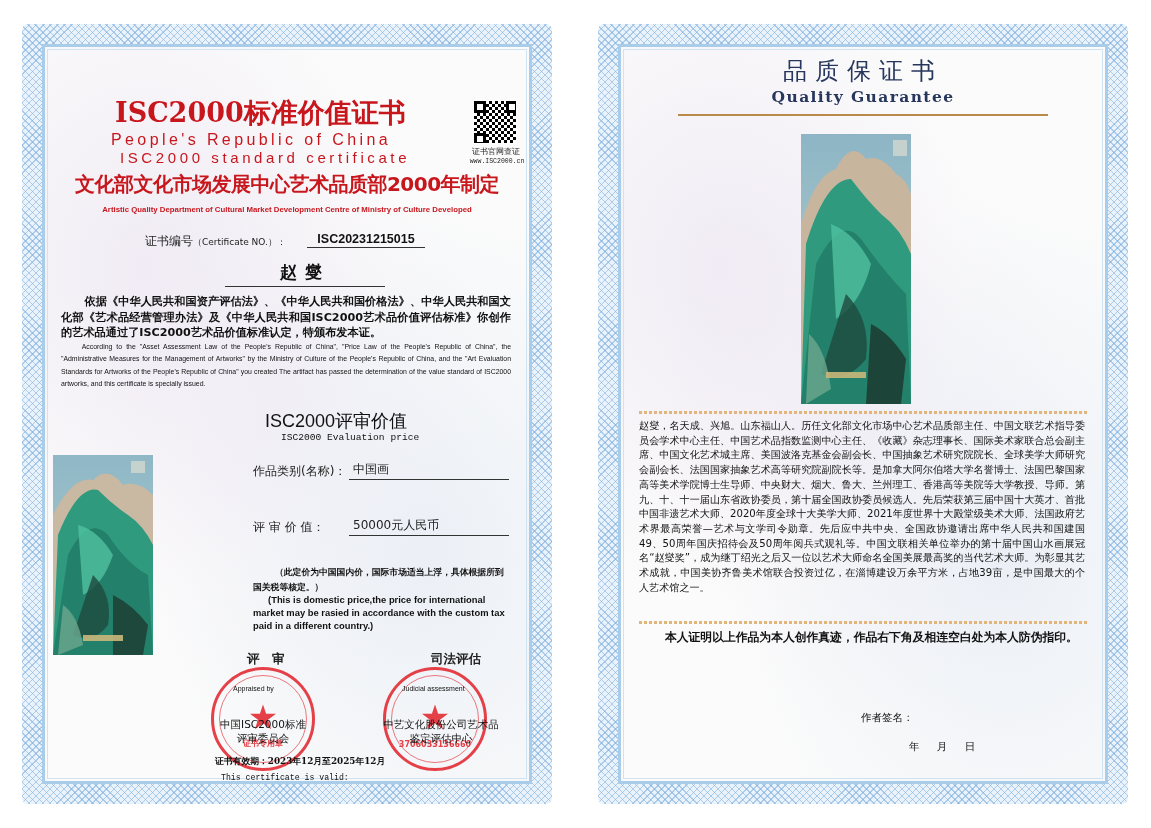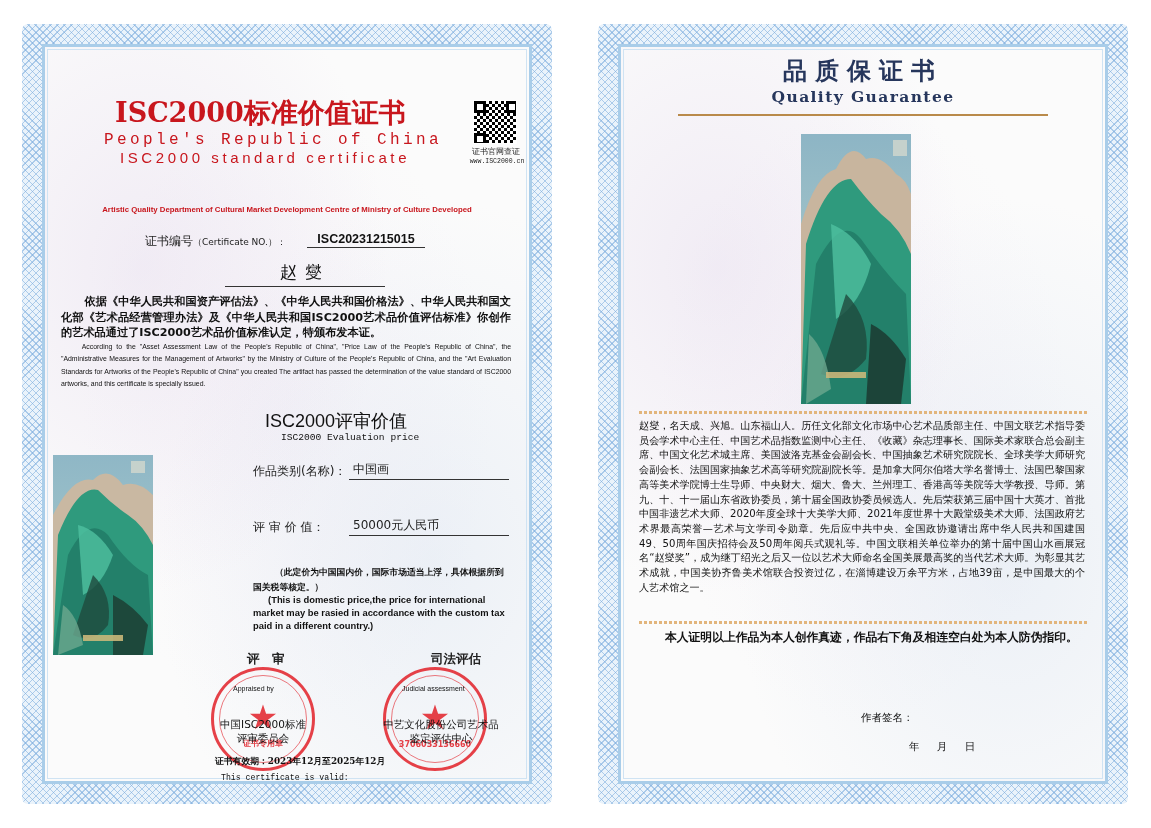--- a/index.html
+++ b/index.html
@@ -41,22 +41,22 @@
     font-weight: bold; font-size: 27px; letter-spacing: 14px;
     color: #c8161d;
   }
   .l-title-2 {
     position: absolute; left: 70px; top: 48px;
     font-family: "DejaVu Serif", serif;
     font-weight: bold; font-size: 27px; color: #c8161d;
     letter-spacing: 0px;
   }
   .l-en-1 {
-    position: absolute; left: 59px; top: 84px;
-    font-family: Liberation Mono, monospace;
+    position: absolute; left: 66px; top: 84px;
+    font-family: Liberation Sans, sans-serif;
     font-size: 16px; letter-spacing: 3.4px; color: #c8161d;
   }
   .l-en-2 {
     position: absolute; left: 75px; top: 102px;
     font-family: "Liberation Sans", sans-serif;
     font-size: 15px; letter-spacing: 3.6px; color: #c8161d;
   }
   .qr {
     position: absolute; left: 428px; top: 53px; width: 44px; height: 44px;
     background:
@@ -91,21 +91,21 @@
     position: absolute; left: 100px; top: 186px; font-size: 12px; color: #222;
   }
   .cert-no .lbl-en { font-size: 9px; }
   .cert-no-val {
     position: absolute; left: 262px; top: 185px; width: 118px;
     font-family: "Liberation Sans", sans-serif; font-weight: bold; font-size: 12.5px;
     text-align: center; border-bottom: 1px solid #333; padding-bottom: 1px;
   }
   .artist-name {
     position: absolute; left: 180px; top: 214px; width: 160px; text-align: center;
-    font-weight: normal; font-size: 17px; letter-spacing: 8px;
+    font-weight: bold; font-size: 17px; letter-spacing: 8px;
     border-bottom: 1px solid #333; padding-bottom: 2px;
   }
   .body-cn {
     position: absolute; left: 16px; right: 18px; top: 247px;
     font-size: 11.2px; line-height: 15.5px; text-indent: 2.1em;
     text-align: justify; color: #111; font-weight: bold;
   }
   .body-en {
     position: absolute; left: 16px; right: 18px; top: 294px;
     font-family: "Liberation Sans", sans-serif;
@@ -169,21 +169,21 @@
     font-family: "DejaVu Serif", serif; font-size: 8.8px; color: #111; font-weight: bold;
   }
   .valid-en {
     position: absolute; left: 176px; top: 726px;
     font-family: "Liberation Mono", monospace; font-size: 8.2px; color: #111;
   }
 
   
   .r-title-cn {
     position: absolute; left: 0; right: 0; top: 8px; text-align: center;
-    font-family: "DejaVu Serif", serif; font-weight: bold; font-size: 24px;
+    font-family: "DejaVu Serif", serif; font-weight: normal; font-size: 24px;
     letter-spacing: 8px; color: #26365c;
   }
   .r-title-en {
     position: absolute; left: 0; right: 0; top: 40px; text-align: center;
     font-family: "DejaVu Serif", serif; font-weight: bold; font-size: 15.5px;
     letter-spacing: 1.4px; color: #26365c;
   }
   .r-rule {
     position: absolute; left: 57px; right: 57px; top: 67px; height: 2px; background: #b98a4a;
   }
@@ -218,20 +218,21 @@
   <div class="inner">
 
     <div class="l-title-2">ISC2000标准价值证书</div>
     <div class="l-en-1">People's Republic of China</div>
     <div class="l-en-2">ISC2000 standard certificate</div>
 
     <div class="qr"></div>
     <div class="qr-caption">证书官网查证</div>
     <div class="qr-url">www.ISC2000.cn</div>
 
+    <div class="l-dept-cn">文化部文化市场发展中心艺术品质部2000年制定</div>
     <div class="l-dept-en">Artistic Quality Department of Cultural Market Development Centre of Ministry of Culture Developed</div>
 
     <div class="cert-no">
       <span>证书编号</span><span class="lbl-en">（Certificate NO.）：</span>
     </div>
     <div class="cert-no-val">ISC20231215015</div>
 
     <div class="artist-name">赵燮</div>
 
     <div class="body-cn">依据《中华人民共和国资产评估法》、《中华人民共和国价格法》、中华人民共和国文化部《艺术品经营管理办法》及《中华人民共和国ISC2000艺术品价值评估标准》你创作的艺术品通过了ISC2000艺术品价值标准认定，特颁布发本证。</div>

